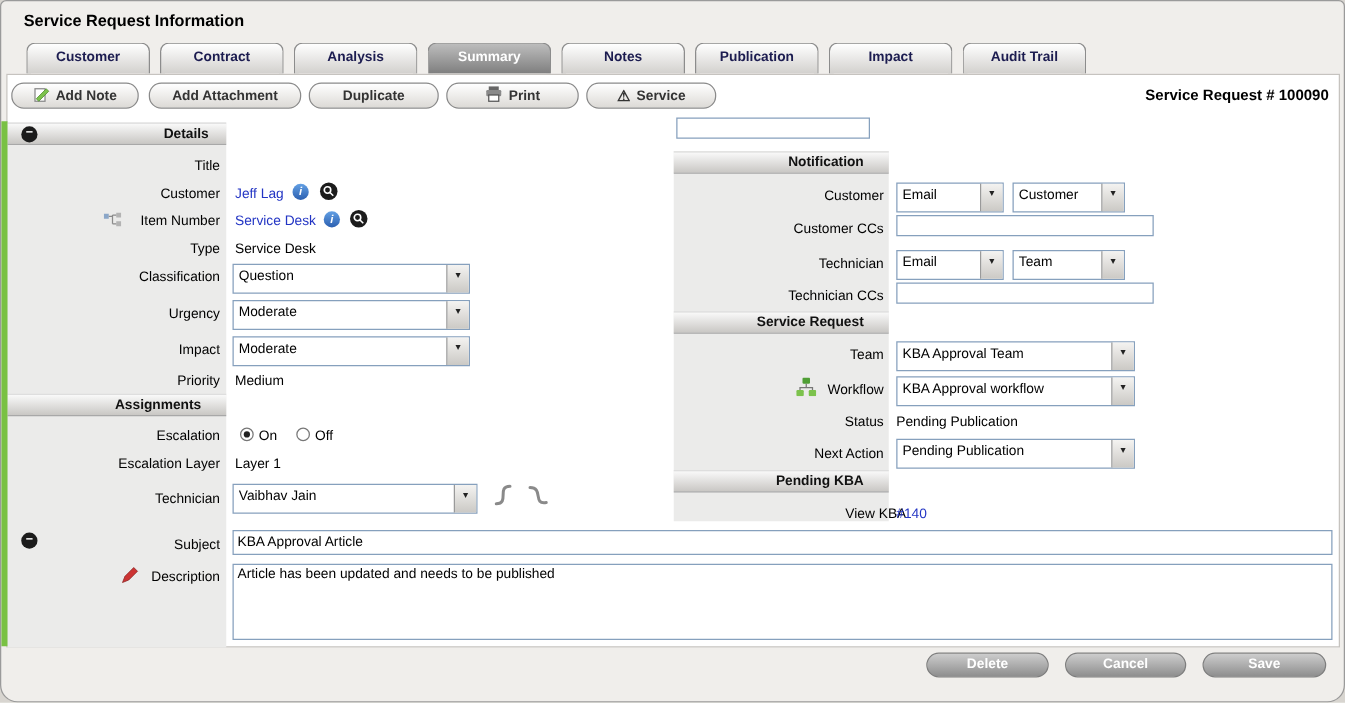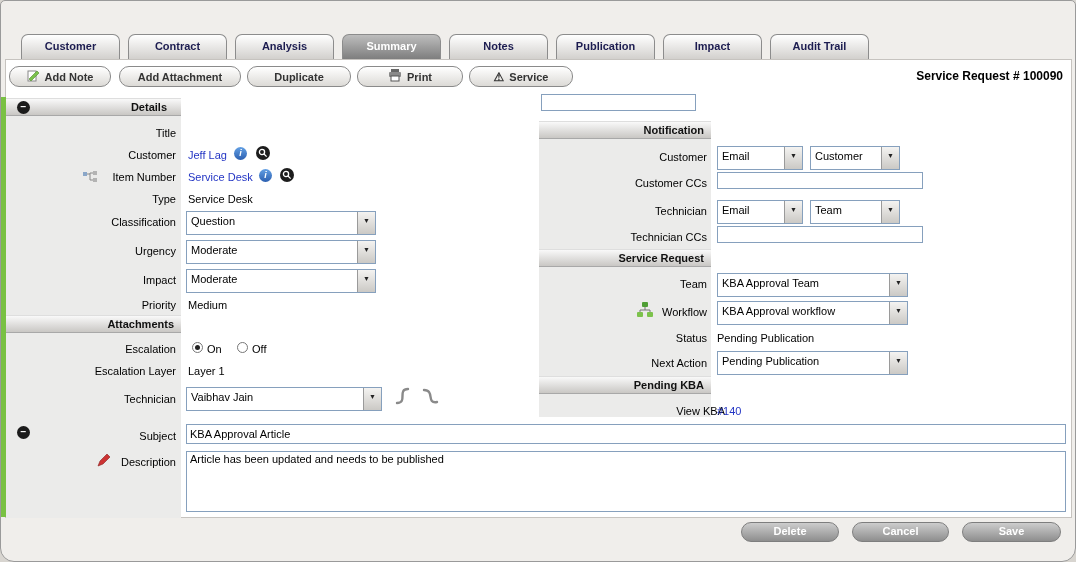--- a/index.html
+++ b/index.html
@@ -18,21 +18,21 @@
           border:1px solid #c6c3bf; box-sizing:border-box; }
 
   .pillbtn { position:absolute; top:6px; height:21px; box-sizing:border-box; border:1px solid #8a8a8a; border-radius:10px;
              background:linear-gradient(#ffffff,#dcdad6); font-size:11px; font-weight:bold; color:#333;
              display:flex; align-items:center; justify-content:center; gap:5px; cursor:default; }
   .reqnum { position:absolute; right:8px; top:9px; font-size:12px; font-weight:bold; color:#000; }
 
   .labelcol { position:absolute; background:#ebebea; }
   .hdr { position:absolute; box-sizing:border-box; height:18px; background:linear-gradient(#f9f9f9,#c9c7c4);
          border-top:1px solid #dedede; border-bottom:1px solid #a8a8a8; font-size:11px; font-weight:bold;
-         text-align:right; padding-right:7px; line-height:16px; color:#111; }
+         text-align:right; padding-right:20px; line-height:16px; color:#111; }
   .llabel { position:absolute; left:0; width:170px; text-align:right; font-size:11px; color:#000; line-height:14px; }
   .rlabel { position:absolute; left:533px; width:168px; text-align:right; font-size:11px; color:#000; line-height:14px; }
   .val    { position:absolute; font-size:11px; color:#000; line-height:14px; }
   .link   { color:#2335c4; cursor:pointer; }
 
   .sel { position:absolute; height:24px; background:#fff; border:1px solid #86a0bd; box-sizing:border-box; font-size:11px; cursor:default; }
   .sel .t { position:absolute; left:4px; top:2px; right:18px; white-space:nowrap; overflow:hidden; line-height:15px; }
   .sel .a { position:absolute; right:0; top:0; bottom:0; width:17px; background:linear-gradient(#f4f3f1,#cbc9c5);
             border-left:1px solid #9a9a9a; font-size:7px; text-align:center; line-height:18px; color:#222; }
 
@@ -54,20 +54,21 @@
   .graybtn { position:absolute; top:521px; height:20px; box-sizing:border-box; border:1px solid #7e7e7e; border-radius:10px;
              background:linear-gradient(#cdcdcd,#8e8e8e); color:#fff; font-size:11px; font-weight:bold;
              text-align:center; line-height:17px; cursor:pointer; }
   .icospan { display:inline-block; }
 </style>
 </head>
 <body>
 
 <div id="window">
 
+  <span class="titlebar-text">Service Request Information</span>
 
   <div class="tabs">
     <div class="tab">Customer</div>
     <div class="tab">Contract</div>
     <div class="tab">Analysis</div>
     <div class="tab active">Summary</div>
     <div class="tab">Notes</div>
     <div class="tab">Publication</div>
     <div class="tab">Impact</div>
     <div class="tab">Audit Trail</div>
@@ -157,21 +158,21 @@
 
     <div class="llabel" style="top:213px;">Impact</div>
     <div class="sel" style="left:180px;top:209px;width:190px;">
       <span class="t">Moderate</span>
       <span class="a">▼</span>
     </div>
 
     <div class="llabel" style="top:238px;">Priority</div>
     <span class="val" style="left:182px;top:238px;">Medium</span>
 
-    <div class="hdr" style="left:0;top:255px;width:175px;">Attachments</div>
+    <div class="hdr" style="left:0;top:255px;width:175px;">Assignments</div>
 
     <div class="llabel" style="top:282px;">Escalation</div>
     <span class="radio on" style="left:186px;top:282px;"></span>
     <span class="rlbl" style="left:201px;top:283px;">On</span>
     <span class="radio" style="left:231px;top:282px;"></span>
     <span class="rlbl" style="left:246px;top:283px;">Off</span>
 
     <div class="llabel" style="top:304px;">Escalation Layer</div>
     <span class="val" style="left:182px;top:304px;">Layer 1</span>
 

